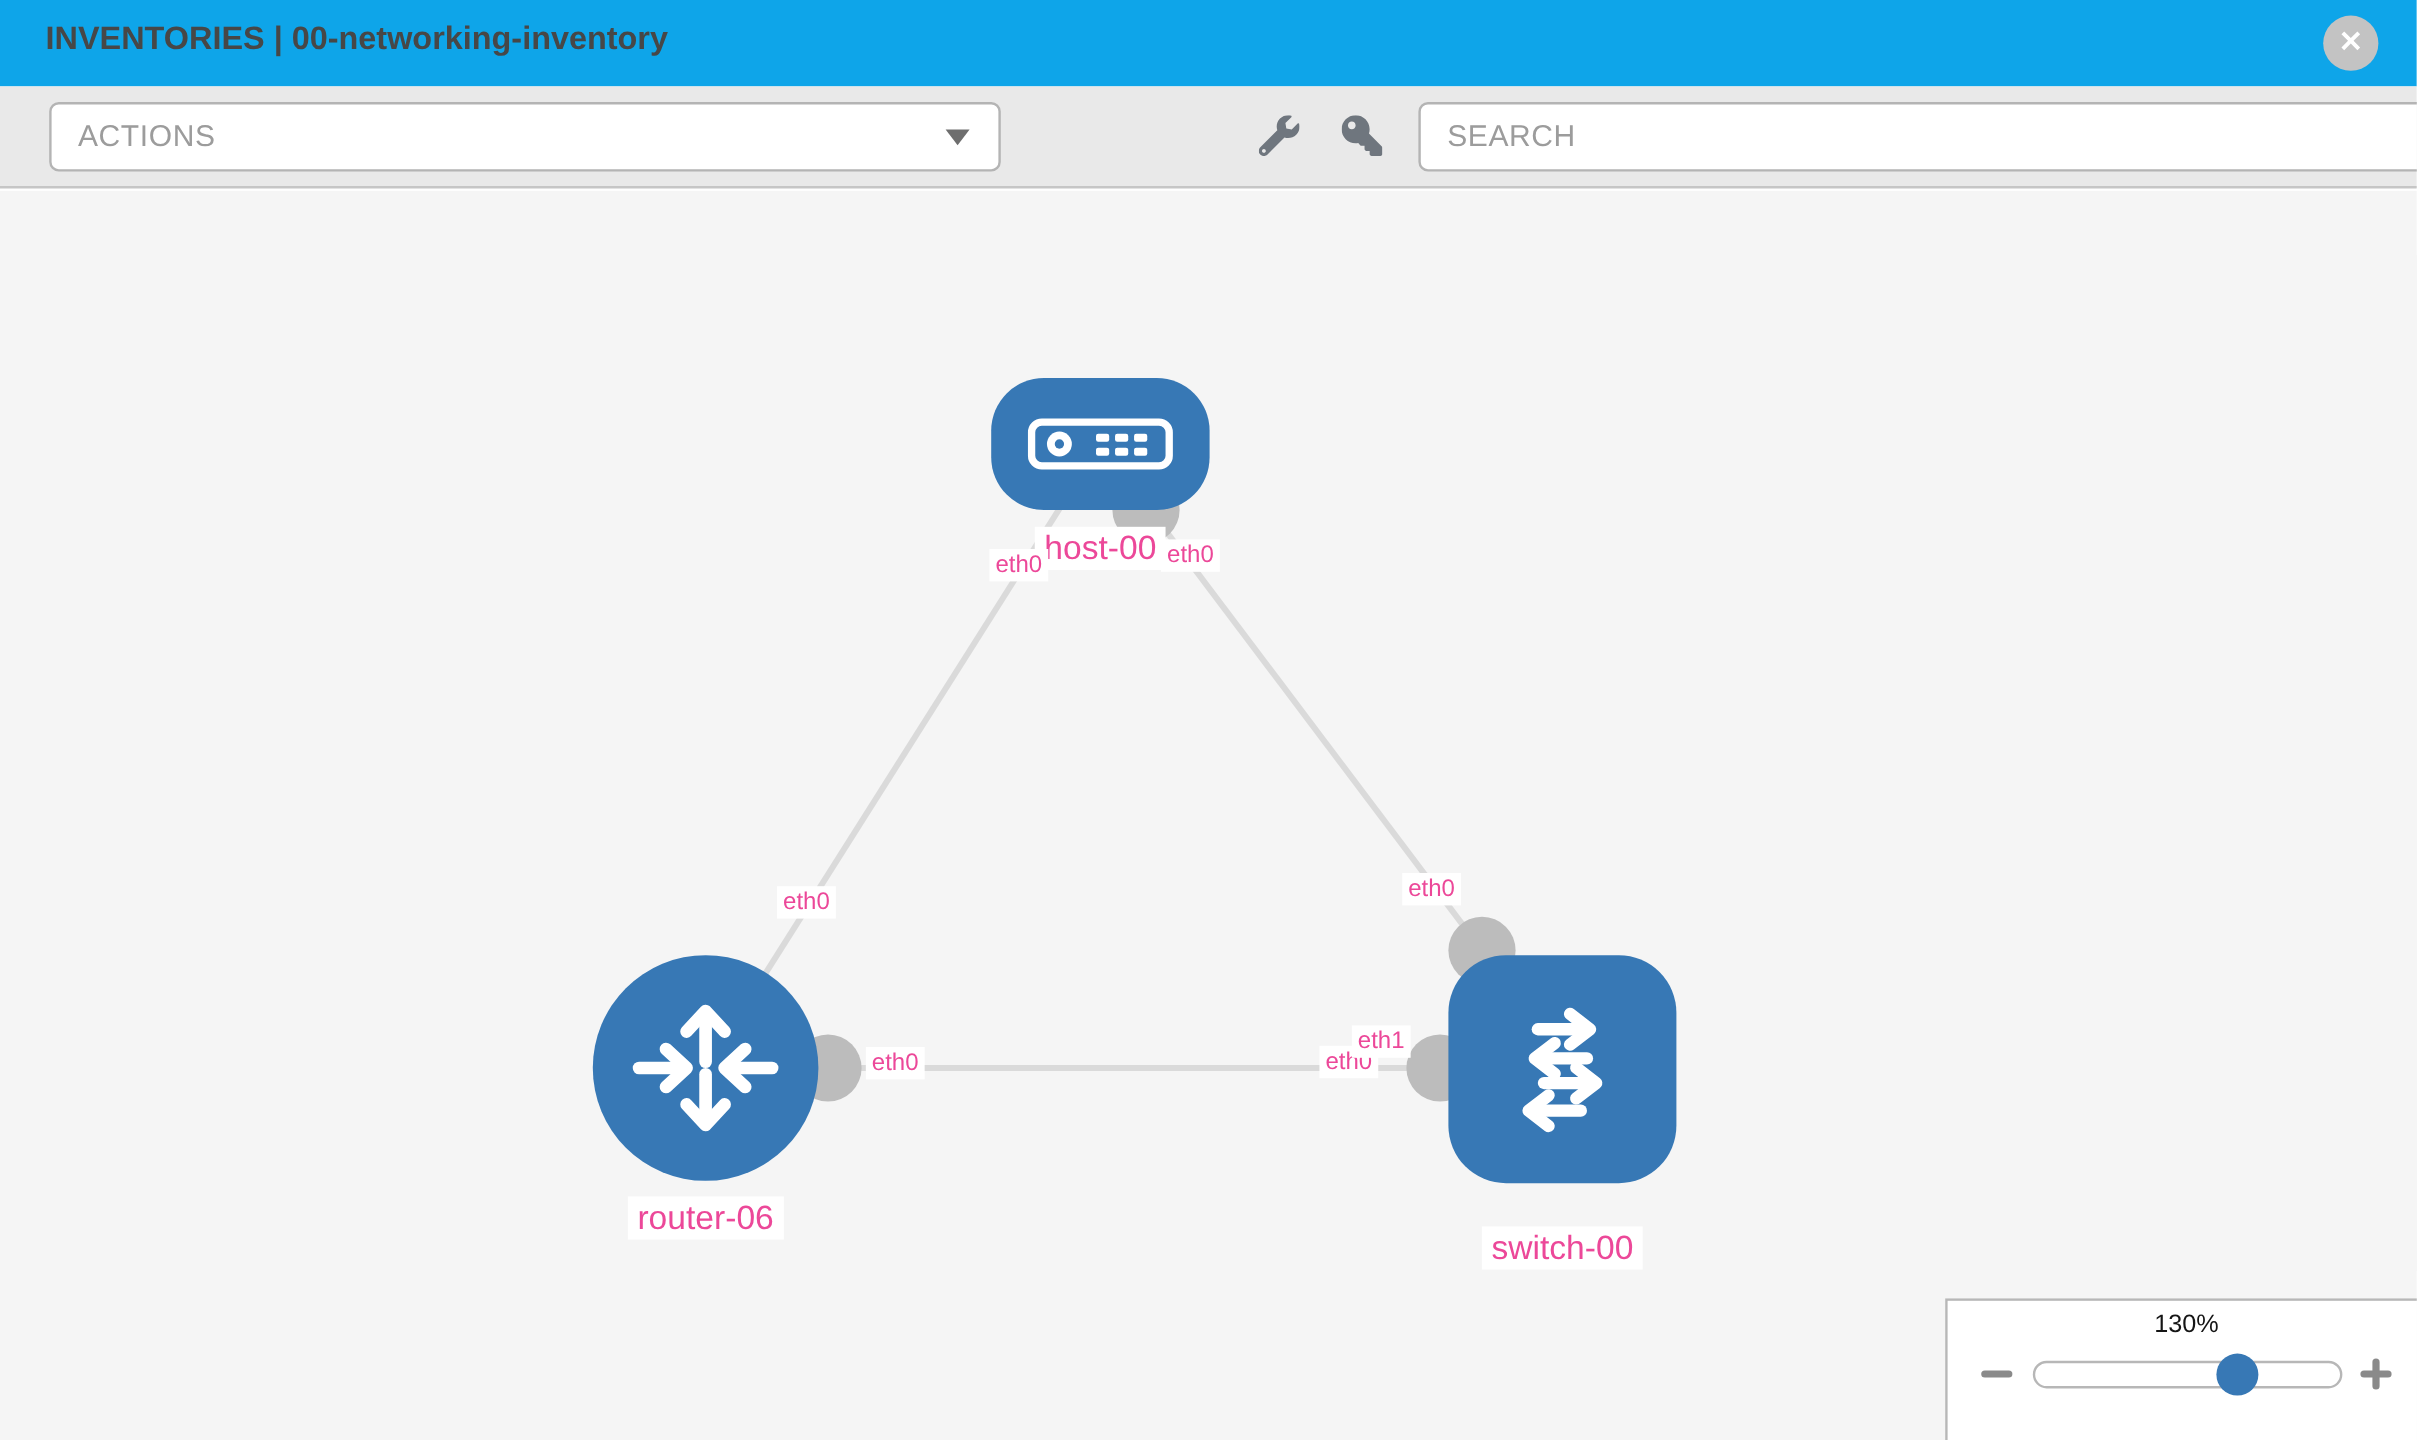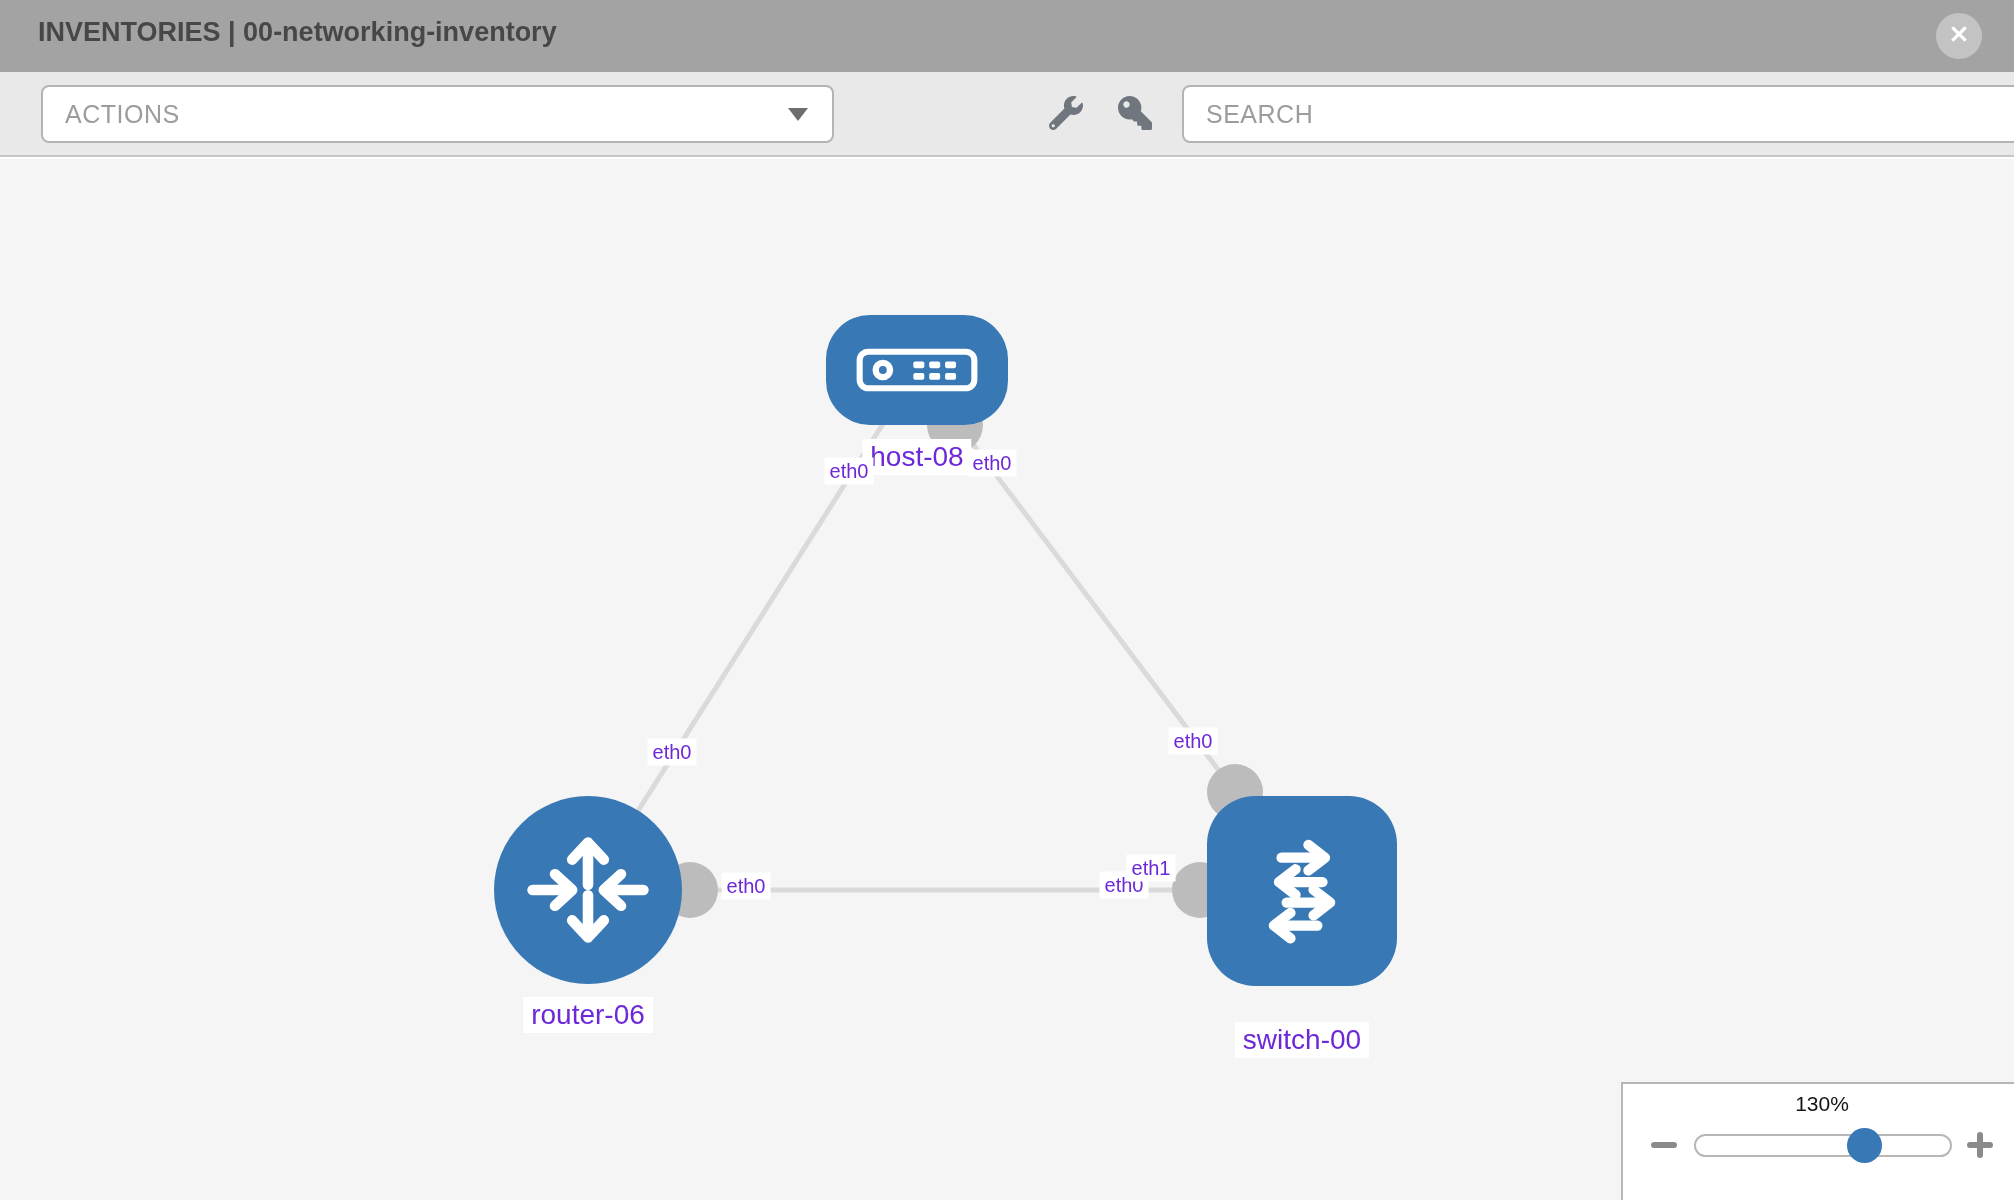--- a/index.html
+++ b/index.html
@@ -1,21 +1,21 @@
 <!DOCTYPE html>
 <html><head>
 <meta charset="utf-8">
 <style>
   * { margin:0; padding:0; box-sizing:border-box; }
   html,body { width:2014px; height:1200px; overflow:hidden; background:#fff;
               font-family:"Liberation Sans", sans-serif; }
   .app { position:relative; width:2014px; height:1200px; }
 
   
-  .header { position:absolute; top:0; left:0; width:2014px; height:72px; background:#a3a3a3; }
+  .header { position:absolute; top:0; left:0; width:2014px; height:72px; background:#0ea5e9; }
   .title { position:absolute; left:38px; top:17px; font-size:27px; font-weight:bold; color:#474747; }
   .close-btn { position:absolute; right:32px; top:13px; width:46px; height:46px; border-radius:50%;
                background:#c3c3c3; display:flex; align-items:center; justify-content:center; cursor:pointer; }
   .close-btn svg { width:22px; height:22px; }
 
   
   .toolbar { position:absolute; top:72px; left:0; width:2014px; height:85px;
              background:#e9e9e9; border-bottom:2px solid #c6c6c6; }
   .select-box { position:absolute; top:13px; height:58px; background:#fff;
                 border:2px solid #b4b4b4; border-radius:8px; display:flex; align-items:center;
@@ -36,21 +36,21 @@
   .canvas { position:absolute; top:159px; left:0; width:2014px; height:1041px; background:#f5f5f5; }
   .links-svg { position:absolute; top:0; left:0; z-index:1; }
   .port { position:absolute; width:56px; height:56px; border-radius:50%; background:#bcbcbc; z-index:2; }
   .node { position:absolute; background:#3778b5; z-index:3; display:flex;
           align-items:center; justify-content:center; cursor:pointer; }
   .node svg { display:block; }
   .node-host   { left:826px; top:156px; width:182px; height:110px; border-radius:44px; }
   .node-router { left:494px; top:637px; width:188px; height:188px; border-radius:50%; }
   .node-switch { left:1207px; top:637px; width:190px; height:190px; border-radius:48px; }
 
-  .lbl { position:absolute; z-index:4; background:#ffffff; color:#6d28d9; white-space:nowrap;
+  .lbl { position:absolute; z-index:4; background:#ffffff; color:#ec4899; white-space:nowrap;
          transform:translate(-50%,-50%); }
   .node-lbl { font-size:28px; padding:2px 8px; }
   .if-lbl { font-size:20px; padding:2px 5px; }
 
   
   .zoom-panel { position:absolute; left:1621px; top:1082px; width:400px; height:125px;
                 background:#fff; border:2px solid #b7b7b7; z-index:5; }
   .zoom-level { position:absolute; left:0; top:8px; width:398px; text-align:center;
                 font-size:21px; color:#151515; }
   .zoom-minus { position:absolute; left:28px; top:58px; width:26px; height:6px;
@@ -163,21 +163,21 @@
           <path d="M66 43 H38"></path>
             <path d="M45 33 L32 43 L45 53"></path>
           <path d="M38 59 H66"></path>
             <path d="M59 49 L72 59 L59 69"></path>
           <path d="M62 77 H34"></path>
             <path d="M41 67 L28 77 L41 87"></path>
         </svg>
       </span>
     </div>
 
-    <div class="lbl node-lbl" style="left:917px; top:298px;">host-08</div>
+    <div class="lbl node-lbl" style="left:917px; top:298px;">host-00</div>
     <div class="lbl node-lbl" style="left:588px; top:856px;">router-06</div>
     <div class="lbl node-lbl" style="left:1302px; top:856px;margin-top:25px;">switch-00</div>
 
     <div class="lbl if-lbl" style="left:849px; top:312px;">eth0</div>
     <div class="lbl if-lbl" style="left:992px; top:304px;">eth0</div>
     <div class="lbl if-lbl" style="left:672px; top:593px;">eth0</div>
     <div class="lbl if-lbl" style="left:1193px; top:582px;">eth0</div>
     <div class="lbl if-lbl" style="left:746px; top:727px;">eth0</div>
     <div class="lbl if-lbl" style="left:1124px; top:726px;">eth0</div>
     <div class="lbl if-lbl" style="left:1151px; top:709px;">eth1</div>

